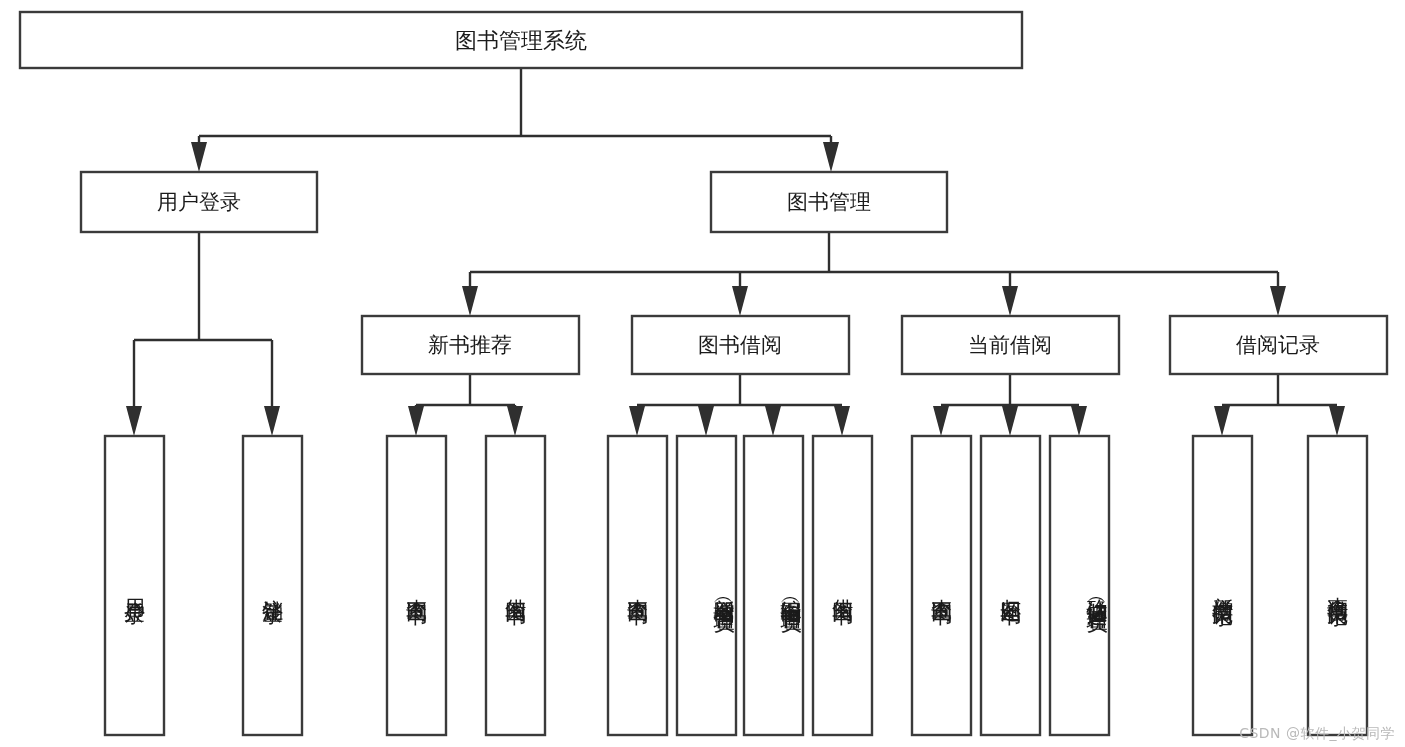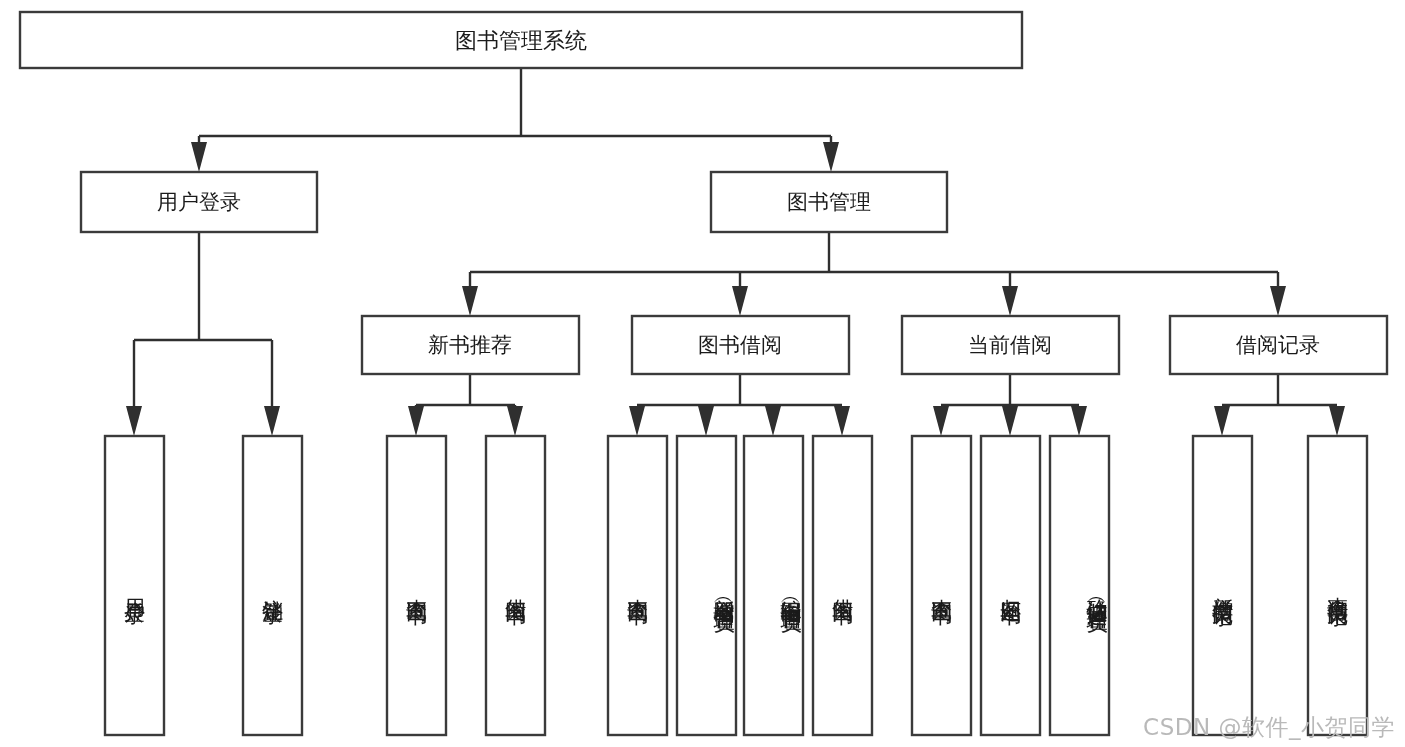--- a/index.html
+++ b/index.html
@@ -63,21 +63,21 @@
     letter-spacing: 2px;
     white-space: nowrap;
     text-align: center;
     pointer-events: none;
   }
   .watermark {
     position: absolute;
     right: 10px;
     bottom: 4px;
     font-family: "DejaVu Sans", "Liberation Sans", sans-serif;
-    font-size: 23px;
+    font-size: 14px;
     color: #b9b9b9;
     white-space: nowrap;
     letter-spacing: 0.5px;
     text-align: right;
   }
 </style>
 </head>
 <body>
 
 <div id="diagram-root">

